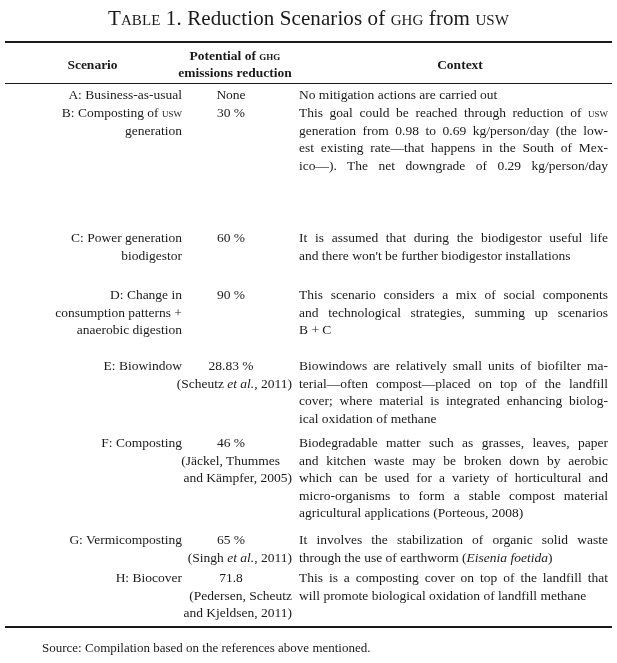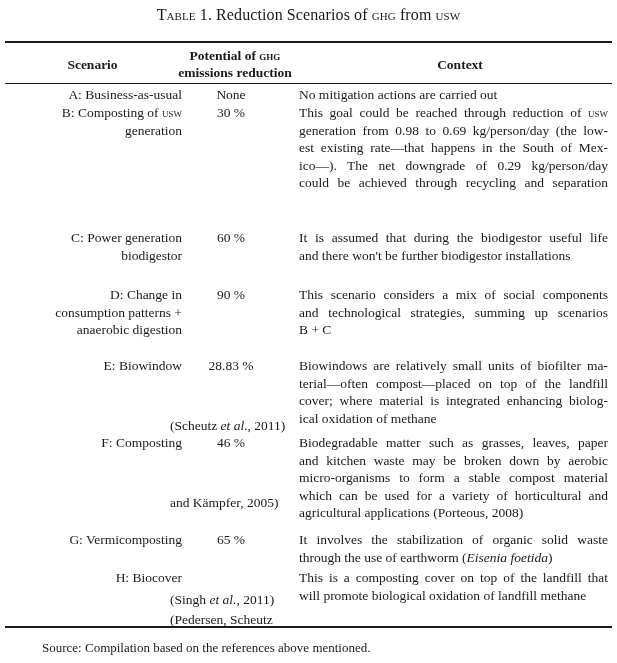--- a/index.html
+++ b/index.html
@@ -3,31 +3,31 @@
 <meta charset="utf-8">
 <style>
   html, body { margin: 0; padding: 0; background: #ffffff; }
   body {
     width: 617px; height: 663px; overflow: hidden; position: relative;
     font-family: "Liberation Serif", "DejaVu Serif", serif;
     color: #1a1a1a;
   }
   .caption {
     position: absolute; top: 6px; left: 0; width: 617px; text-align: center;
-    font-size: 16px; letter-spacing: 0.1px;
+    font-size: 21px; letter-spacing: 0.1px;
   }
   .sc { font-variant: small-caps; }
   .rule-thick { position: absolute; left: 5px; width: 607px; height: 2px; background: #1a1a1a; }
   .rule-thin { position: absolute; left: 5px; width: 607px; height: 1px; background: #1a1a1a; }
   .hdr { position: absolute; font-weight: bold; font-size: 13.5px; text-align: center; line-height: 17px; }
   .row { position: absolute; left: 0; width: 617px; font-size: 13.5px; line-height: 17.6px; }
   .c1 { position: absolute; left: 12px; width: 170px; text-align: right; }
   .c1 .cont { padding-left: 8px; display: block; }
   .c2 { position: absolute; left: 170px; width: 122px; text-align: center; }
-  .c2 .right { text-align: left; display: block; margin-top: 42px; }
+  .c2 .right { text-align: right; display: block; }
   .c3 { position: absolute; left: 299px; width: 309px; text-align: justify; }
   .line { display: block; white-space: nowrap; }
   .just { display: block; text-align: justify; text-align-last: justify; white-space: normal; }
   .source { position: absolute; top: 640px; left: 42px; font-size: 13px; }
   i { font-style: italic; }
 </style>
 </head>
 <body>
 
 <div class="caption">
@@ -63,21 +63,20 @@
     <span class="line cont">generation</span>
   </div>
   <div class="c2">
       <span class="line">30 %</span>
     </div>
   <div class="c3">
     <span class="just"><span>This goal could be reached through reduction of </span><span class="sc">usw</span></span>
     <span class="just">generation from 0.98 to 0.69 kg/person/day (the low-</span>
     <span class="just">est existing rate—that happens in the South of Mex-</span>
     <span class="just">ico—). The net downgrade of 0.29 kg/person/day</span>
-    <span class="just">could be achieved through recycling and separation</span>
   </div>
 </div>
 
 <div class="row" style="top:229px;">
   <div class="c1">
     <span class="line">C: Power generation</span>
     <span class="line cont">biodigestor</span>
   </div>
   <div class="c2">
       <span class="line">60 %</span>
@@ -119,27 +118,28 @@
     <span class="line">ical oxidation of methane</span>
   </div>
 </div>
 
 <div class="row" style="top:434px;">
   <div class="c1">
       <span class="line">F: Composting</span>
     </div>
   <div class="c2">
     <span class="line">46 %</span>
+    <span class="line right" style="padding-right:12px;">(Jäckel, Thummes</span>
     <span class="line right">and Kämpfer, 2005)</span>
   </div>
   <div class="c3">
     <span class="just">Biodegradable matter such as grasses, leaves, paper</span>
     <span class="just">and kitchen waste may be broken down by aerobic</span>
+    <span class="just">which can be used for a variety of horticultural and</span>
     <span class="just">micro-organisms to form a stable compost material</span>
-    <span class="just">which can be used for a variety of horticultural and</span>
     <span class="line">agricultural applications (Porteous, 2008)</span>
   </div>
 </div>
 
 <div class="row" style="top:531px;">
   <div class="c1">
       <span class="line">G: Vermicomposting</span>
     </div>
   <div class="c2">
     <span class="line">65 %</span>
@@ -149,20 +149,21 @@
     <span class="just">It involves the stabilization of organic solid waste</span>
     <span class="line"><span>through the use of earthworm (</span><i>Eisenia foetida</i><span>)</span></span>
   </div>
 </div>
 
 <div class="row" style="top:569px;">
   <div class="c1">
       <span class="line">H: Biocover</span>
     </div>
   <div class="c2">
+    <span class="line">71.8</span>
     <span class="line right">(Pedersen, Scheutz</span>
     <span class="line right">and Kjeldsen, 2011)</span>
   </div>
   <div class="c3">
     <span class="just">This is a composting cover on top of the landfill that</span>
     <span class="line">will promote biological oxidation of landfill methane</span>
   </div>
 </div>
 
 <div class="source">Source: Compilation based on the references above mentioned.</div>

